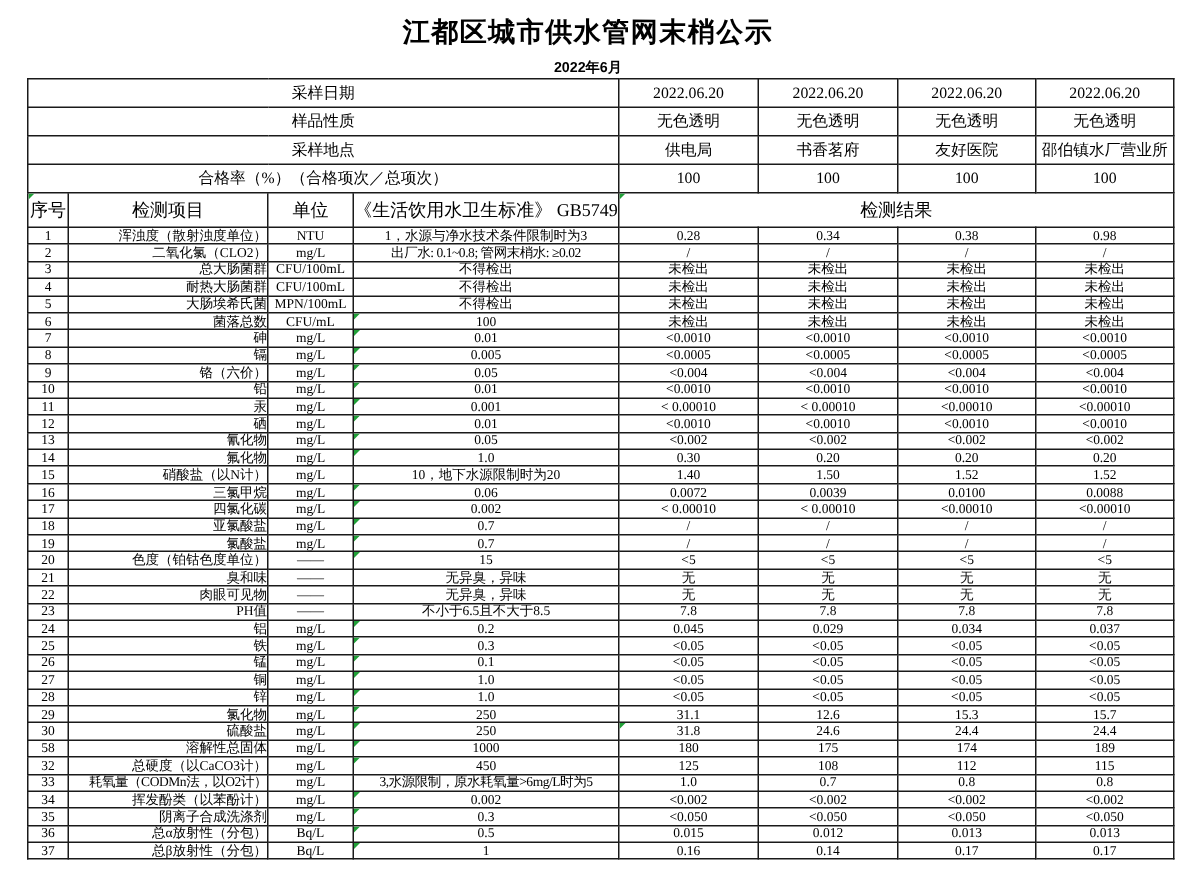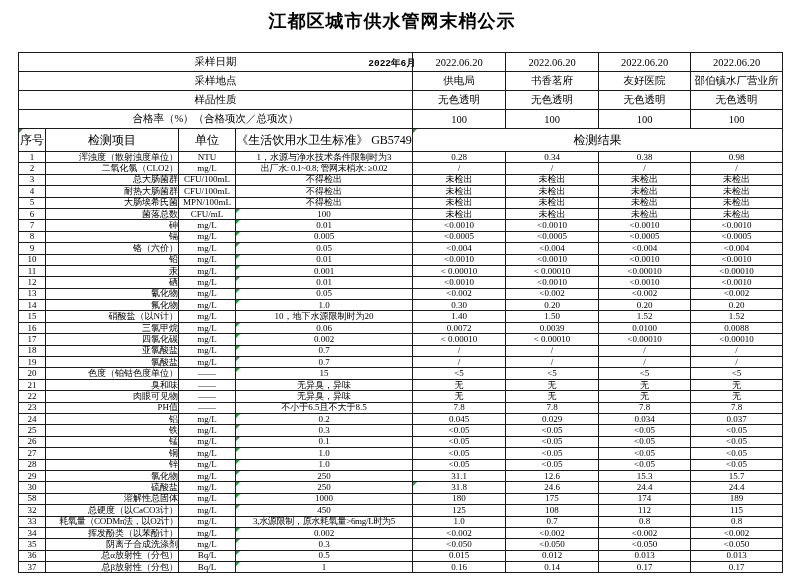--- a/index.html
+++ b/index.html
@@ -1,21 +1,21 @@
 <!DOCTYPE html>
 <html><head>
 <meta charset="utf-8">
 <style>
   html,body{margin:0;padding:0;background:#fff;}
   body{width:800px;height:585px;color:#000;font-family:"Liberation Serif","DejaVu Serif",serif;}
   .page{position:relative;width:784px;height:585px;overflow:hidden;background:#ffffff;}
   .title{padding-top:9px;text-align:center;font-size:18px;font-weight:bold;
          font-family:"Liberation Sans","DejaVu Sans",sans-serif;letter-spacing:1px;}
-  .subtitle{margin-top:24px;text-align:center;font-size:9.5px;font-weight:bold;
-            font-family:Liberation Mono, monospace;}
+  .subtitle{margin-top:6px;text-align:center;font-size:9.5px;font-weight:bold;
+            font-family:Liberation Sans, sans-serif;}
   table.main{position:absolute;left:18px;top:52px;width:764px;border-collapse:collapse;
              table-layout:fixed;border:1.5px solid #000;}
   td,th{border:1px solid #1a1a1a;padding:0;margin:0;text-align:center;vertical-align:middle;
         white-space:nowrap;overflow:hidden;position:relative;font-weight:normal;}
   .info-row td{height:18px;font-size:10.5px;}
   .head-row th{height:22px;font-size:12px;}
   .data-row td{height:10.4px;font-size:9px;line-height:1;}
   .cell-item{text-align:right;padding-left:2px;}
   .shrink{font-size:7.5px;letter-spacing:-0.3px;}
   .gflag::before{content:"";position:absolute;top:0;left:0;width:0;height:0;
@@ -40,32 +40,32 @@
     </colgroup>
     <tbody id="tbody">
         <tr class="info-row">
           <td colspan="4">采样日期</td>
           <td>2022.06.20</td>
           <td>2022.06.20</td>
           <td>2022.06.20</td>
           <td>2022.06.20</td>
         </tr>
         <tr class="info-row">
+          <td colspan="4">样品性质</td>
+          <td>无色透明</td>
+          <td>无色透明</td>
+          <td>无色透明</td>
+          <td>无色透明</td>
+        </tr>
+        <tr class="info-row">
           <td colspan="4">采样地点</td>
           <td>供电局</td>
           <td>书香茗府</td>
           <td>友好医院</td>
           <td>邵伯镇水厂营业所</td>
-        </tr>
-        <tr class="info-row">
-          <td colspan="4">样品性质</td>
-          <td>无色透明</td>
-          <td>无色透明</td>
-          <td>无色透明</td>
-          <td>无色透明</td>
         </tr>
         <tr class="info-row">
           <td colspan="4">合格率（%）（合格项次／总项次）</td>
           <td>100</td>
           <td>100</td>
           <td>100</td>
           <td>100</td>
         </tr>
         <tr class="head-row">
           <th class="gflag">序号</th>

